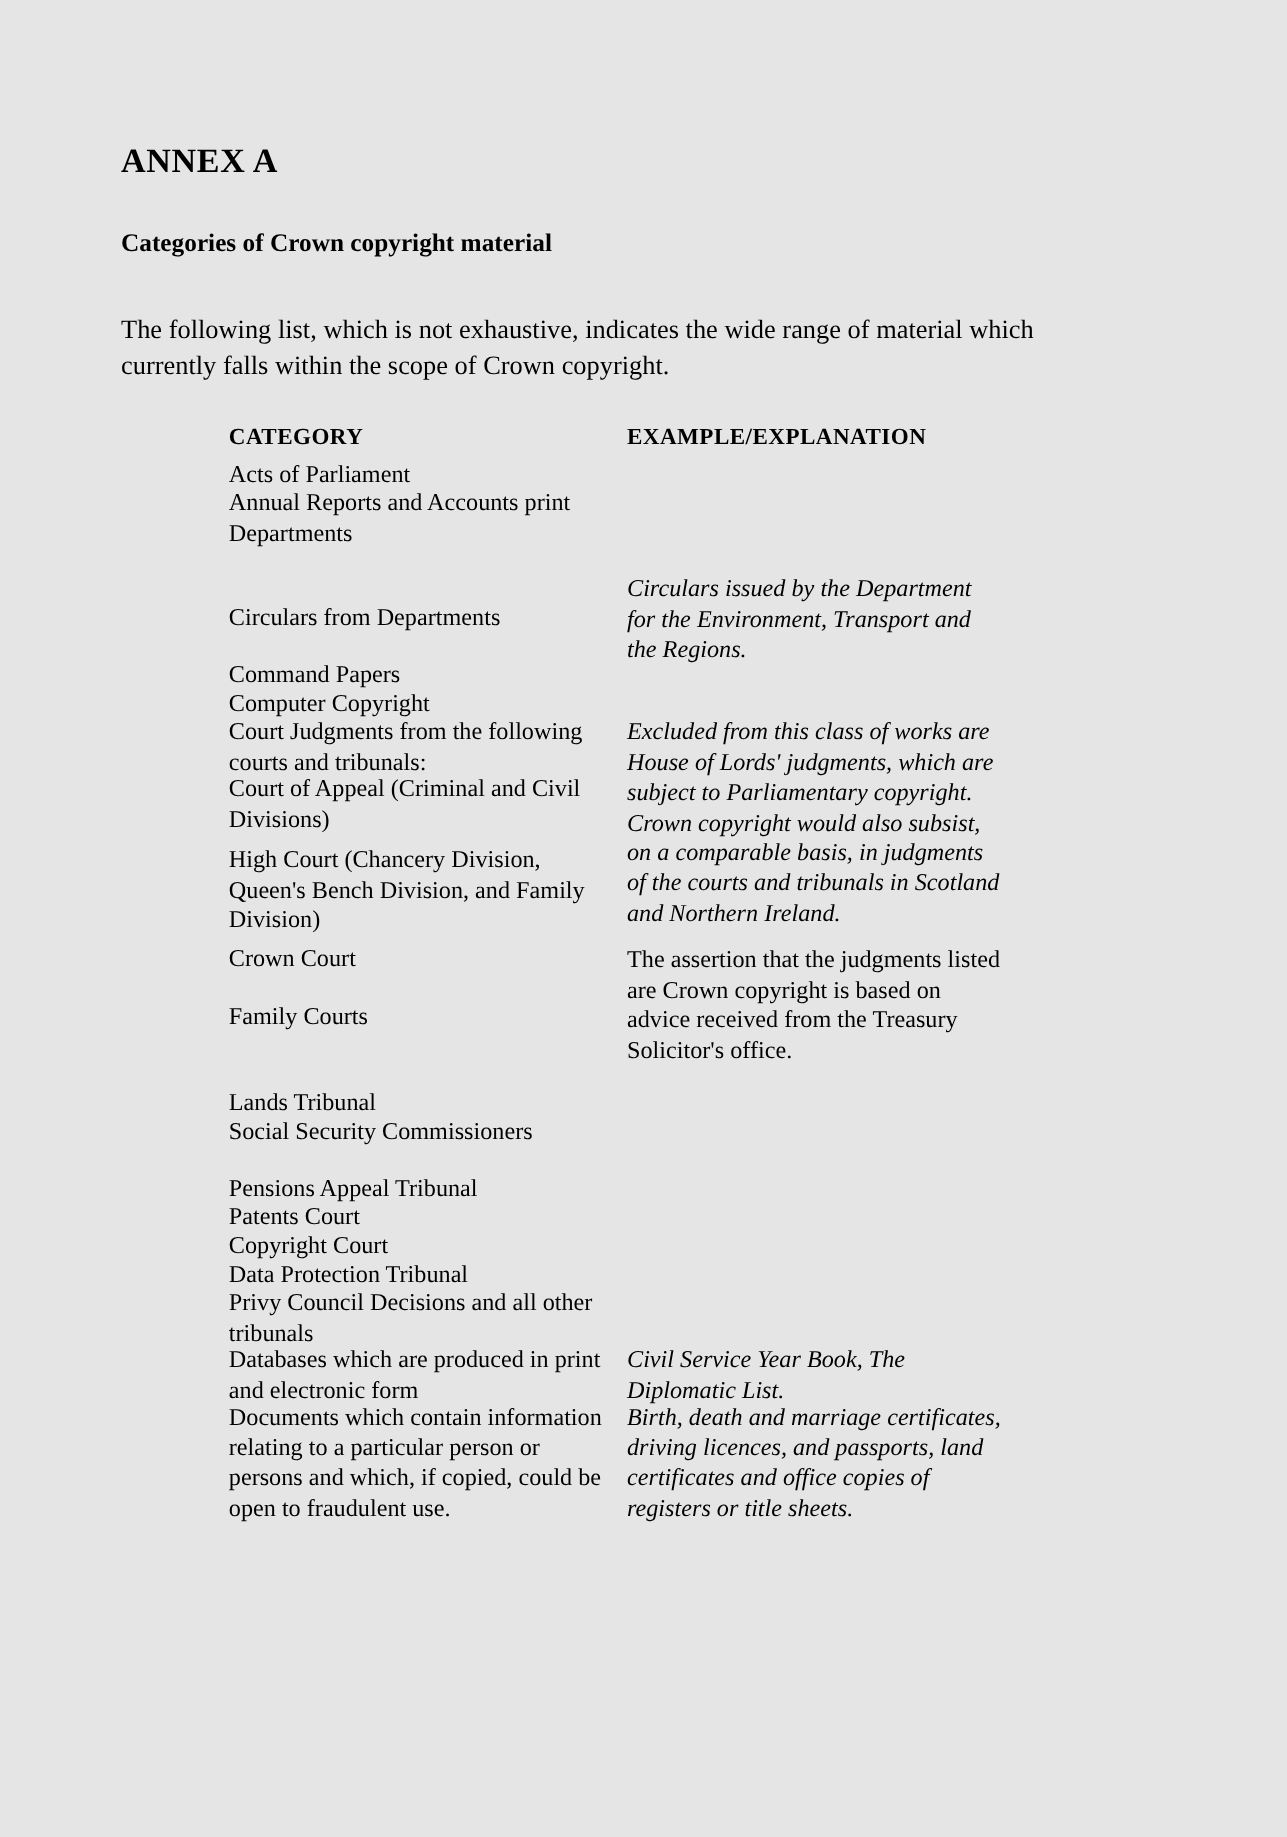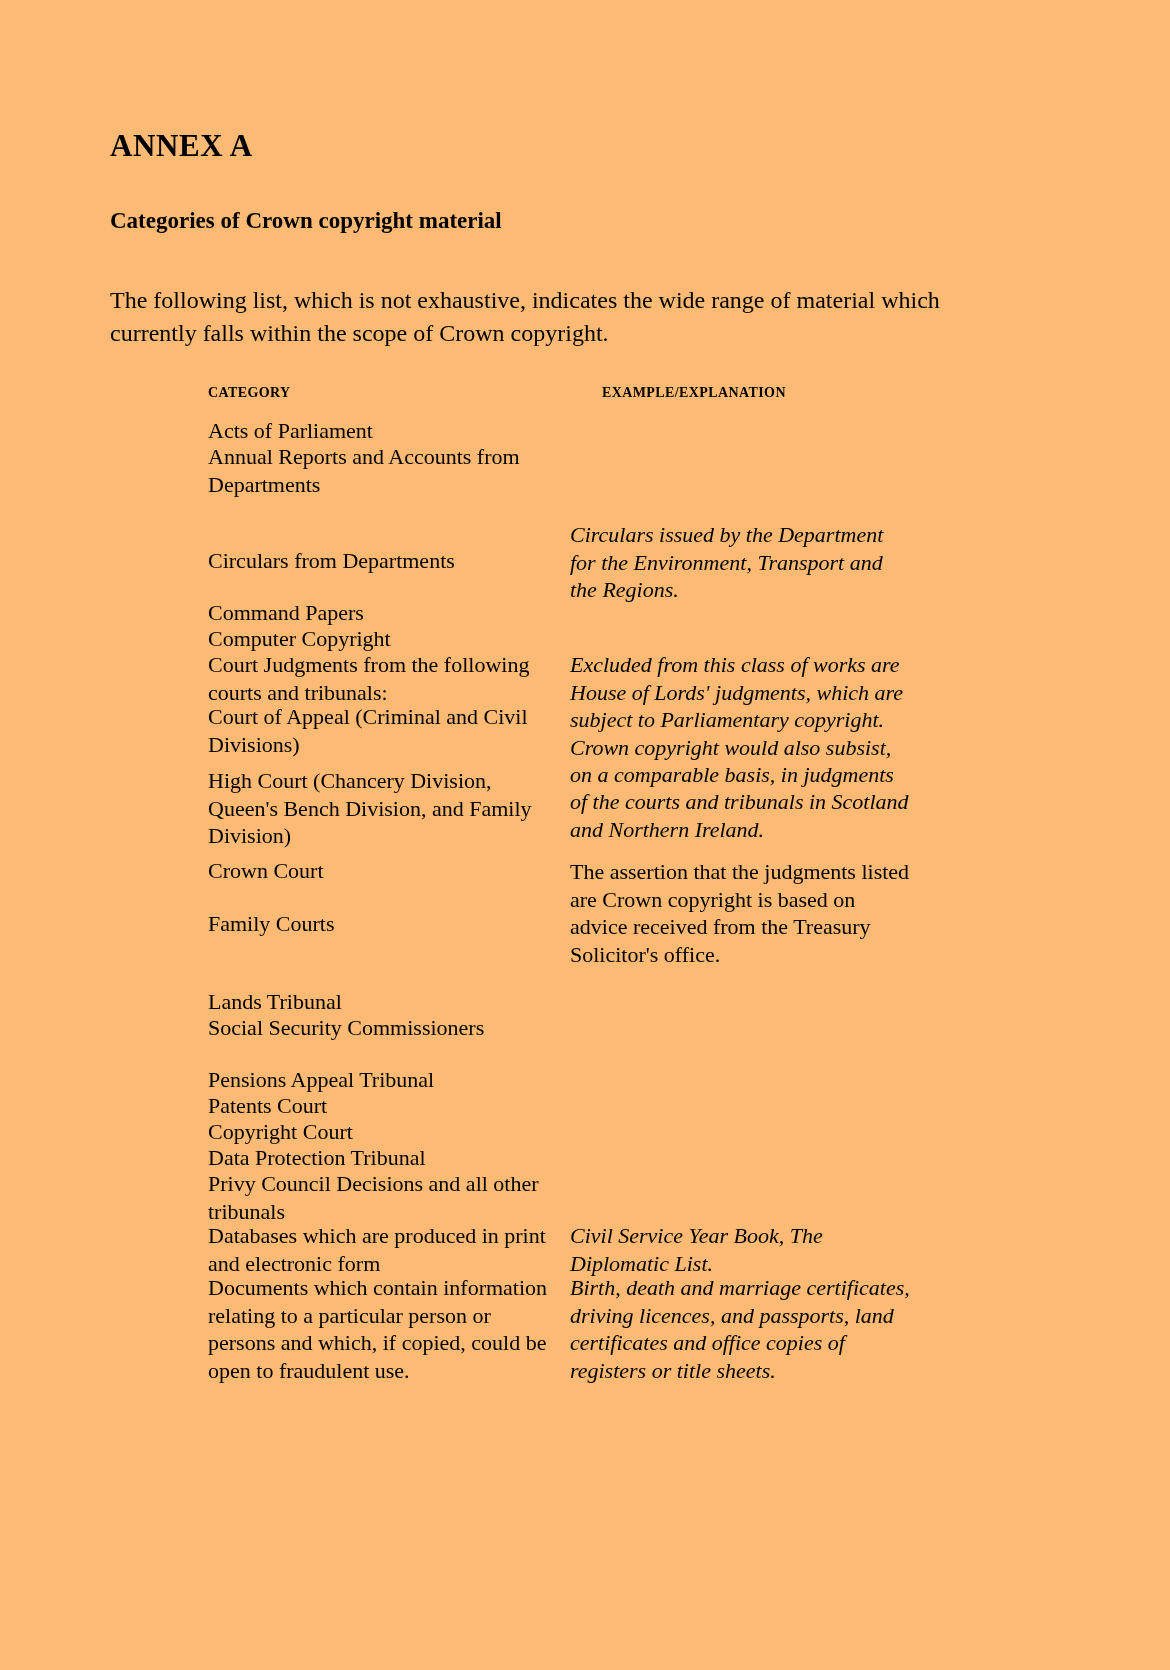--- a/index.html
+++ b/index.html
@@ -11,21 +11,21 @@
     width: 1170px;
     height: 1670px;
     font-family: "Liberation Serif", "DejaVu Serif", serif;
     color: #000000;
     overflow: hidden;
   }
   .page {
     position: relative;
     width: 1170px;
     height: 1670px;
-    background: #fdba74;
+    background: #e5e5e5;
     box-sizing: border-box;
     padding: 0;
   }
   .content {
     position: absolute;
     left: 110px;
     top: 128px;
     width: 880px;
   }
   h1.annex-title {
@@ -60,21 +60,21 @@
     position: absolute;
     left: 0;
     width: 352px;
   }
   .col-right {
     position: absolute;
     left: 362px;
     width: 340px;
   }
   .hdr {
-    font-size: 14px;
+    font-size: 21px;
     font-weight: bold;
     letter-spacing: 0.4px;
     line-height: 1.3;
   }
   .cell {
     font-size: 22px;
     line-height: 1.245;
   }
   .cell.ital {
     font-style: italic;
@@ -93,28 +93,28 @@
     <h1 class="annex-title">ANNEX A</h1>
 
     <h2 class="section-subtitle">Categories of Crown copyright material</h2>
 
     <p class="intro">The following list, which is not exhaustive, indicates the wide range of material which currently falls within the scope of Crown copyright.</p>
 
     <div class="table">
 
       <div class="table-row" style="height:33px;">
         <div class="col-left hdr" style="top:0;">CATEGORY</div>
-        <div class="col-right hdr" style="top:0;margin-left:32px;">EXAMPLE/EXPLANATION</div>
+        <div class="col-right hdr" style="top:0;">EXAMPLE/EXPLANATION</div>
       </div>
 
       <div class="table-row" style="height:1000px;">
 
         <div class="abs cell" style="left:0; top:0; width:352px;">Acts of Parliament</div>
 
-        <div class="abs cell" style="left:0; top:26px; width:352px;">Annual Reports and Accounts from Departments</div>
+        <div class="abs cell" style="left:0; top:26px; width:352px;">Annual Reports and Accounts print Departments</div>
 
         <div class="abs cell" style="left:0; top:130px; width:352px;">Circulars from Departments</div>
 
         <div class="abs cell" style="left:0; top:182px; width:352px;">Command Papers</div>
 
         <div class="abs cell" style="left:0; top:208px; width:352px;">Computer Copyright</div>
 
         <div class="abs cell" style="left:0; top:234px; width:352px;">Court Judgments from the following courts and tribunals:</div>
 
         <div class="abs cell" style="left:0; top:286px; width:352px;">Court of Appeal (Criminal and Civil Divisions)</div>

